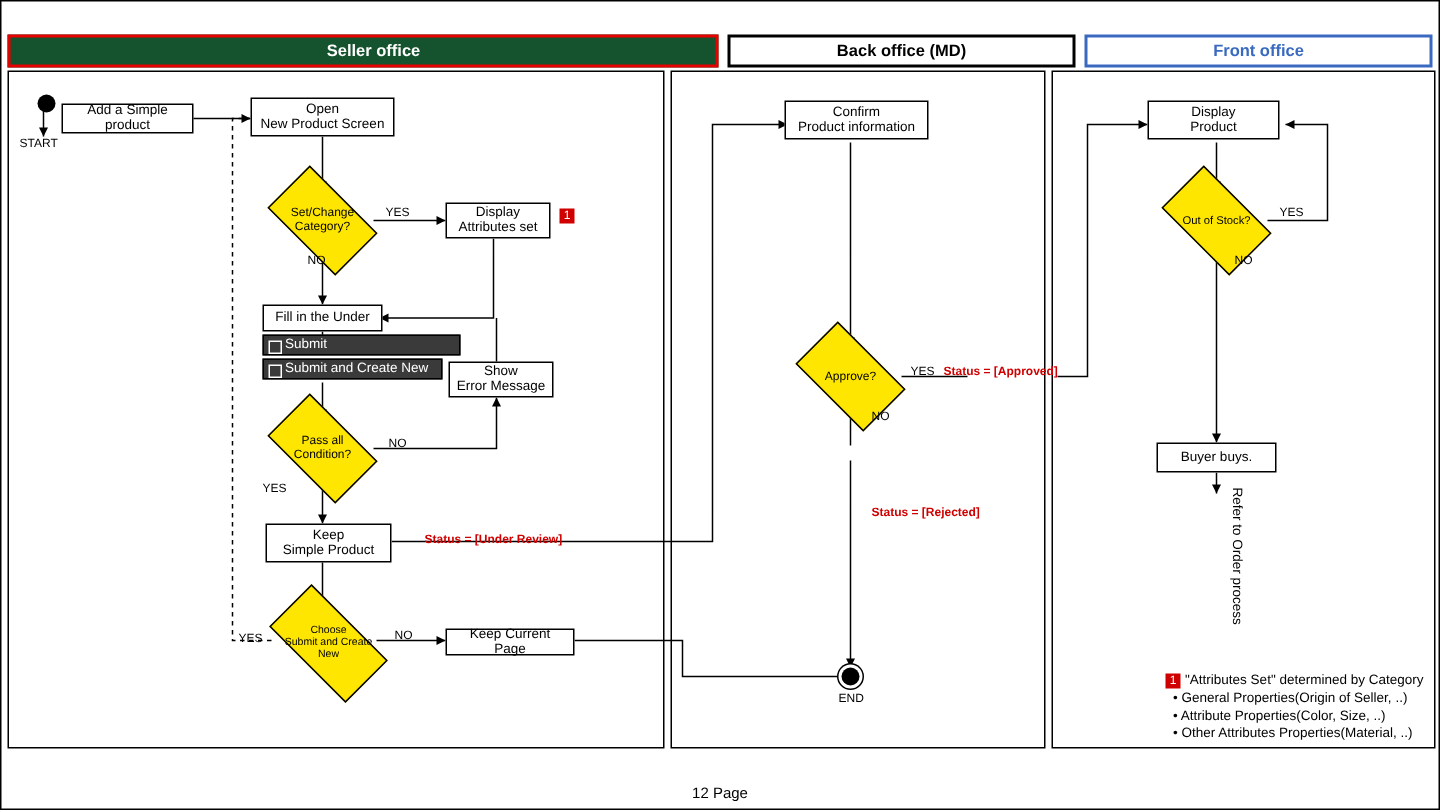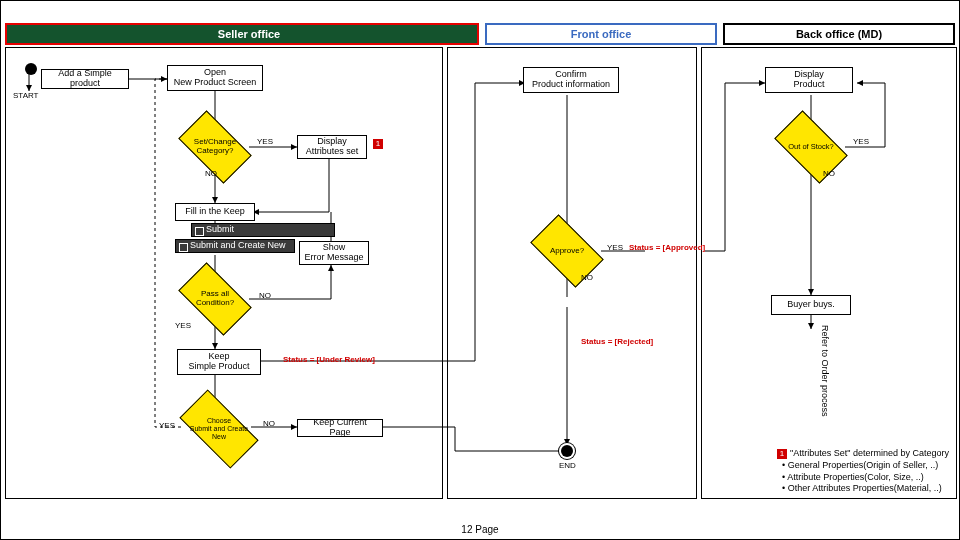--- a/index.html
+++ b/index.html
@@ -34,22 +34,22 @@
   svg.conn .dash{stroke-dasharray:3 3;}
   svg.conn polygon{fill:#000;}
 </style>
 </head>
 <body>
 
 <div class="page">
 
   <div class="lanes">
     <div class="lane-h lane-seller">Seller office</div>
+    <div class="lane-h lane-back">Back office (MD)</div>
     <div class="lane-h lane-front">Front office</div>
-    <div class="lane-h lane-back">Back office (MD)</div>
   </div>
 
   <div class="lane-body lb-seller"></div>
   <div class="lane-body lb-back"></div>
   <div class="lane-body lb-front"></div>
 
   <svg class="conn">
     <defs></defs>
 
     <polyline points="24,22 24,44"></polyline>
@@ -132,22 +132,22 @@
 
   <div class="node rect" style="top:64px;left:166px;width:96px;height:26px;white-space:pre-line;">Open
 New Product Screen</div>
   <div class="lbl" style="top:136px;left:256px;">YES</div>
   <div class="lbl" style="top:168px;left:204px;">NO</div>
 
   <div class="node rect" style="top:134px;left:296px;width:70px;height:24px;white-space:pre-line;">Display
 Attributes set</div>
   <div class="foot-num" style="position:absolute;top:138px;left:372px;">1</div>
 
-  <div class="node rect" style="top:202px;left:174px;width:80px;height:18px;">Fill in the Keep</div>
-  <div class="node dark" style="top:222px;left:190px;width:144px;height:14px;">Submit</div>
+  <div class="node rect" style="top:202px;left:174px;width:80px;height:18px;">Fill in the Under</div>
+  <div class="node dark" style="top:222px;left:174px;width:132px;height:14px;">Submit</div>
   <div class="node dark" style="top:238px;left:174px;width:120px;height:14px;">Submit and Create New</div>
 
   <div class="node rect" style="top:240px;left:298px;width:70px;height:24px;white-space:pre-line;">Show
 Error Message</div>
 
   <div class="node diamond" style="top:278px;left:182px;">
     <div class="diamond-shape"></div>
       <div class="diamond-txt" style="white-space:pre-line;">Pass all
 Condition?</div>
   </div>

